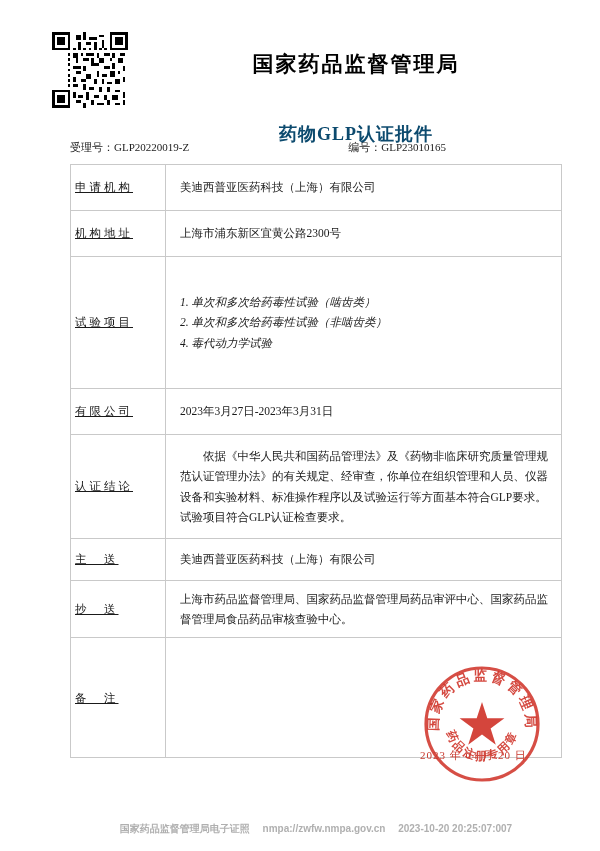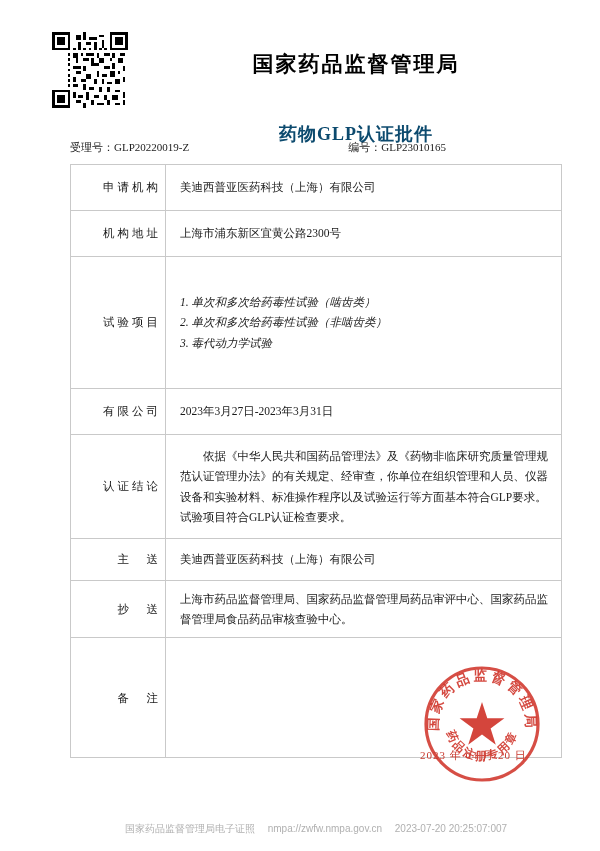--- a/index.html
+++ b/index.html
@@ -90,24 +90,25 @@
   .doc-table td {
     border: 1px solid #c9c9c9;
     vertical-align: middle;
     font-size: 11.5px;
     line-height: 1.75;
     color: #1a1a1a;
     padding: 8px 10px;
   }
   .doc-table td.label {
     width: 86px;
-    text-align: right;
+    text-align: left;
     letter-spacing: 3px;
     padding: 8px 4px;
     white-space: nowrap;
+    text-decoration: underline;
   }
   .doc-table td.value {
     padding-left: 14px;
   }
   .lines div { white-space: nowrap; font-style: italic; }
   .concl {
     text-indent: 2em;
     line-height: 1.95;
     font-size: 11.5px;
   }
@@ -146,21 +147,21 @@
   .footer {
     position: absolute;
     left: 0;
     top: 822px;
     width: 600px;
     text-align: center;
     font-size: 10px;
     color: #b0b0b0;
     font-family: "Liberation Sans", sans-serif;
   }
-  .footer span { margin: 0 5px; }
+  .footer span { margin: 0 5px; font-weight: bold; }
 </style>
 </head>
 <body>
 
 <div class="page">
 
   <div class="qr">
     <svg width="76" height="76" viewBox="0 0 29 29" shape-rendering="crispEdges" aria-hidden="true">
       <rect width="29" height="29" fill="#fff"></rect>
       <g fill="#000">
@@ -276,21 +277,21 @@
     </tr>
     <tr class="r-address">
       <td class="label">机构地址</td>
       <td class="value">上海市浦东新区宜黄公路2300号</td>
     </tr>
     <tr class="r-items">
       <td class="label">试验项目</td>
       <td class="value lines">
         <div>1. 单次和多次给药毒性试验（啮齿类）</div>
         <div>2. 单次和多次给药毒性试验（非啮齿类）</div>
-        <div>3. 毒代动力学试验</div>
+        <div>4. 毒代动力学试验</div>
       </td>
     </tr>
     <tr class="r-date">
       <td class="label">有限公司</td>
       <td class="value">2023年3月27日-2023年3月31日</td>
     </tr>
     <tr class="r-conclusion">
       <td class="label">认证结论</td>
       <td class="value concl">依据《中华人民共和国药品管理法》及《药物非临床研究质量管理规范认证管理办法》的有关规定、经审查，你单位在组织管理和人员、仪器设备和实验材料、标准操作程序以及试验运行等方面基本符合GLP要求。试验项目符合GLP认证检查要求。</td>
     </tr>
@@ -323,16 +324,16 @@
         <textPath href="#arcBottom" startOffset="50%" text-anchor="middle">药品注册专用章</textPath>
       </text>
       <polygon fill="#d0352b" opacity="0.92" points="62,40 67.3,56.3 84.4,56.3 70.6,66.4 75.8,82.7 62,72.6 48.2,82.7 53.4,66.4 39.6,56.3 56.7,56.3"></polygon>
     </svg>
   </div>
   <div class="seal-date">2023 年 04 月 20 日</div>
 
   <div class="footer">
     <span>国家药品监督管理局电子证照</span>
     <span>nmpa://zwfw.nmpa.gov.cn</span>
-    <span>2023-07-20 20:25:07:007</span>
+    <span>2023-10-20 20:25:07:007</span>
   </div>
 
 </div>
 
 </body></html>

